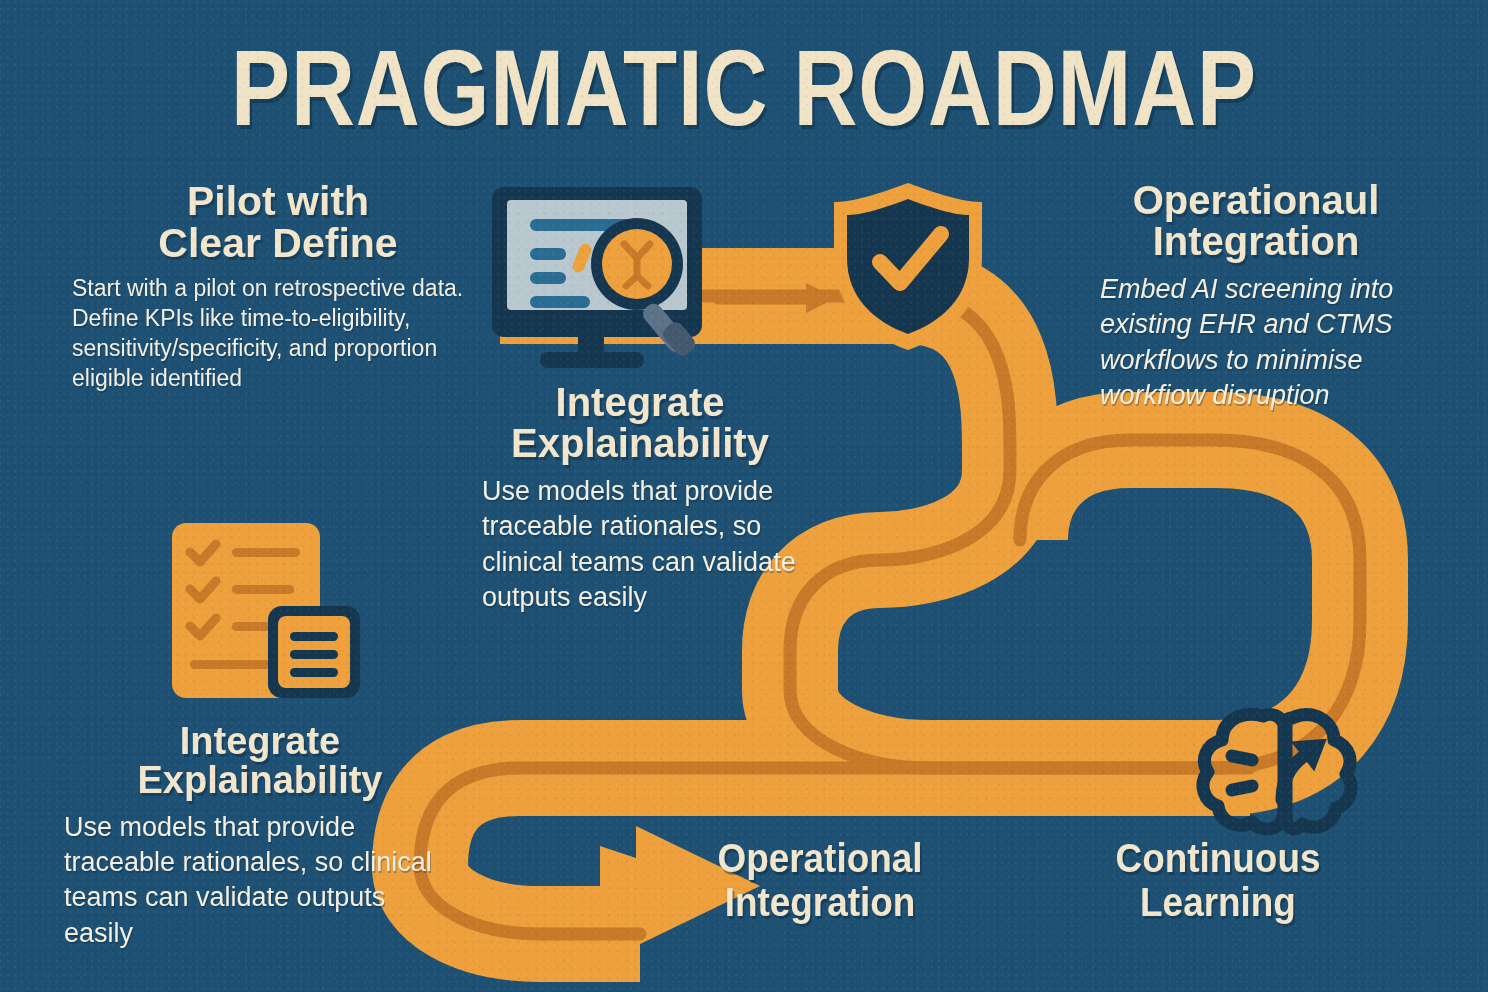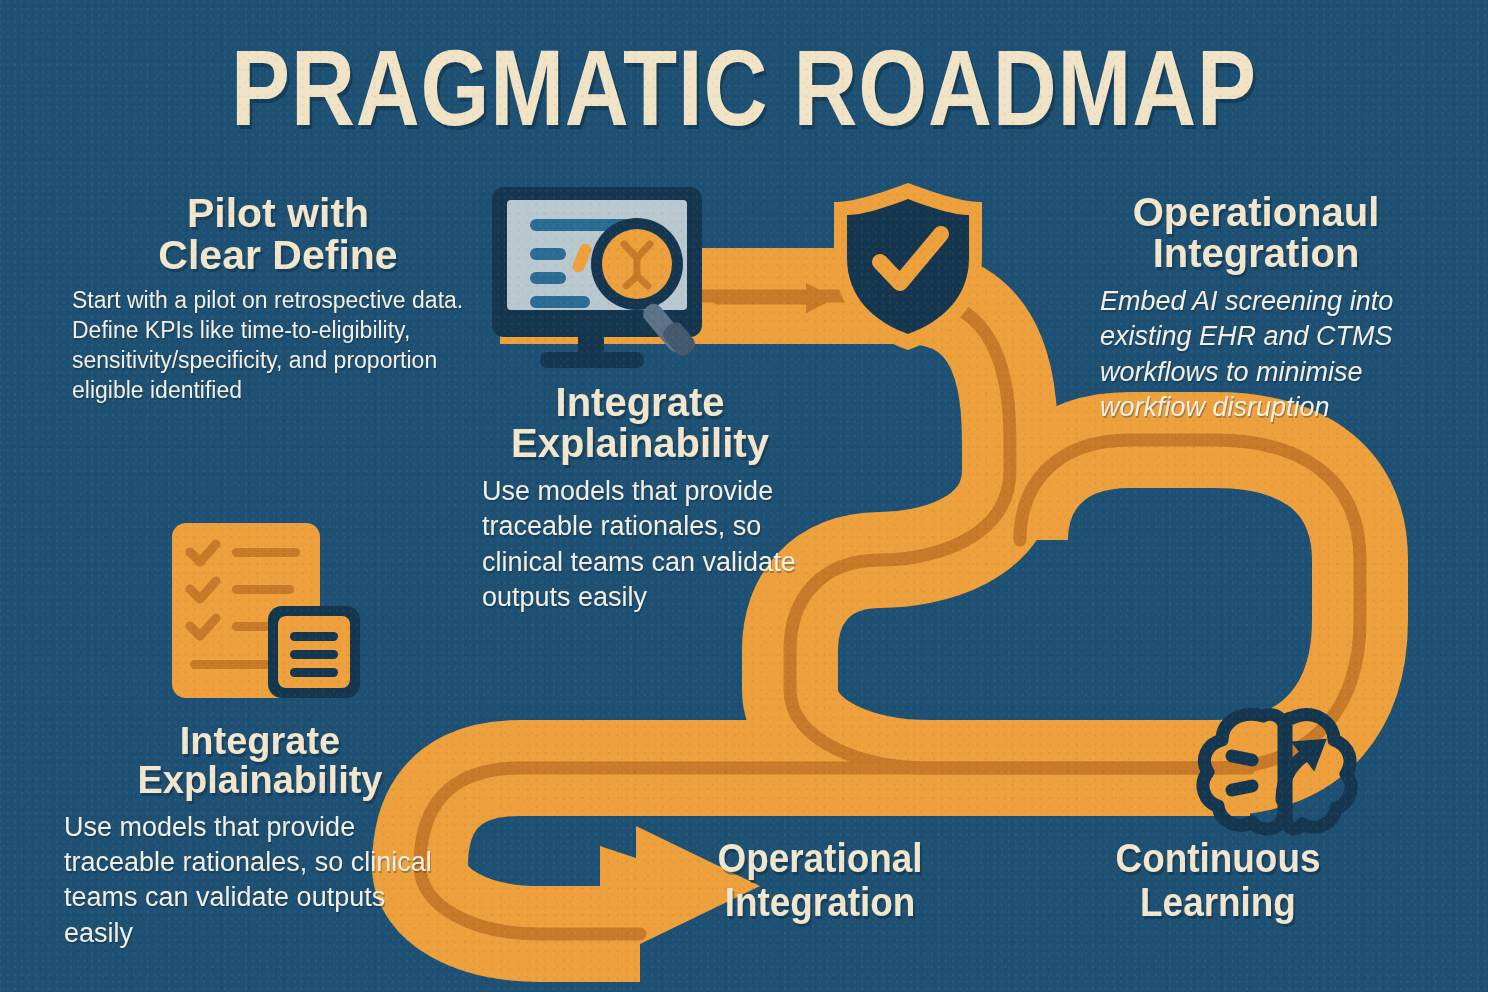--- a/index.html
+++ b/index.html
@@ -55,31 +55,31 @@
   }
   .bbody{
     color:#f6f0e3;
     line-height:1.30;
     text-shadow:1px 2px 0 rgba(10,38,58,.32);
     margin:0;
     font-weight:400;
   }
 
   
-  #blk-pilot{left:72px;top:192px;width:412px;text-align:left;}
+  #blk-pilot{left:72px;top:180px;width:412px;text-align:left;}
   #blk-pilot .bhead{font-size:41px;text-align:center;}
   #blk-pilot .bbody{font-size:23px;}
 
   
   #blk-explain{left:482px;top:382px;width:316px;}
   #blk-explain .bhead{font-size:40px;text-align:center;}
   #blk-explain .bbody{font-size:27px;}
 
   
-  #blk-opint{left:1100px;top:192px;width:312px;}
+  #blk-opint{left:1100px;top:180px;width:312px;}
   #blk-opint .bhead{font-size:40px;text-align:center;}
   #blk-opint .bbody{font-size:27px;font-style:italic;}
 
   
   #blk-explain2{left:64px;top:722px;width:392px;}
   #blk-explain2 .bhead{font-size:38px;text-align:center;}
   #blk-explain2 .bbody{font-size:27px;text-align:left;}
 
   
   .slabel{

